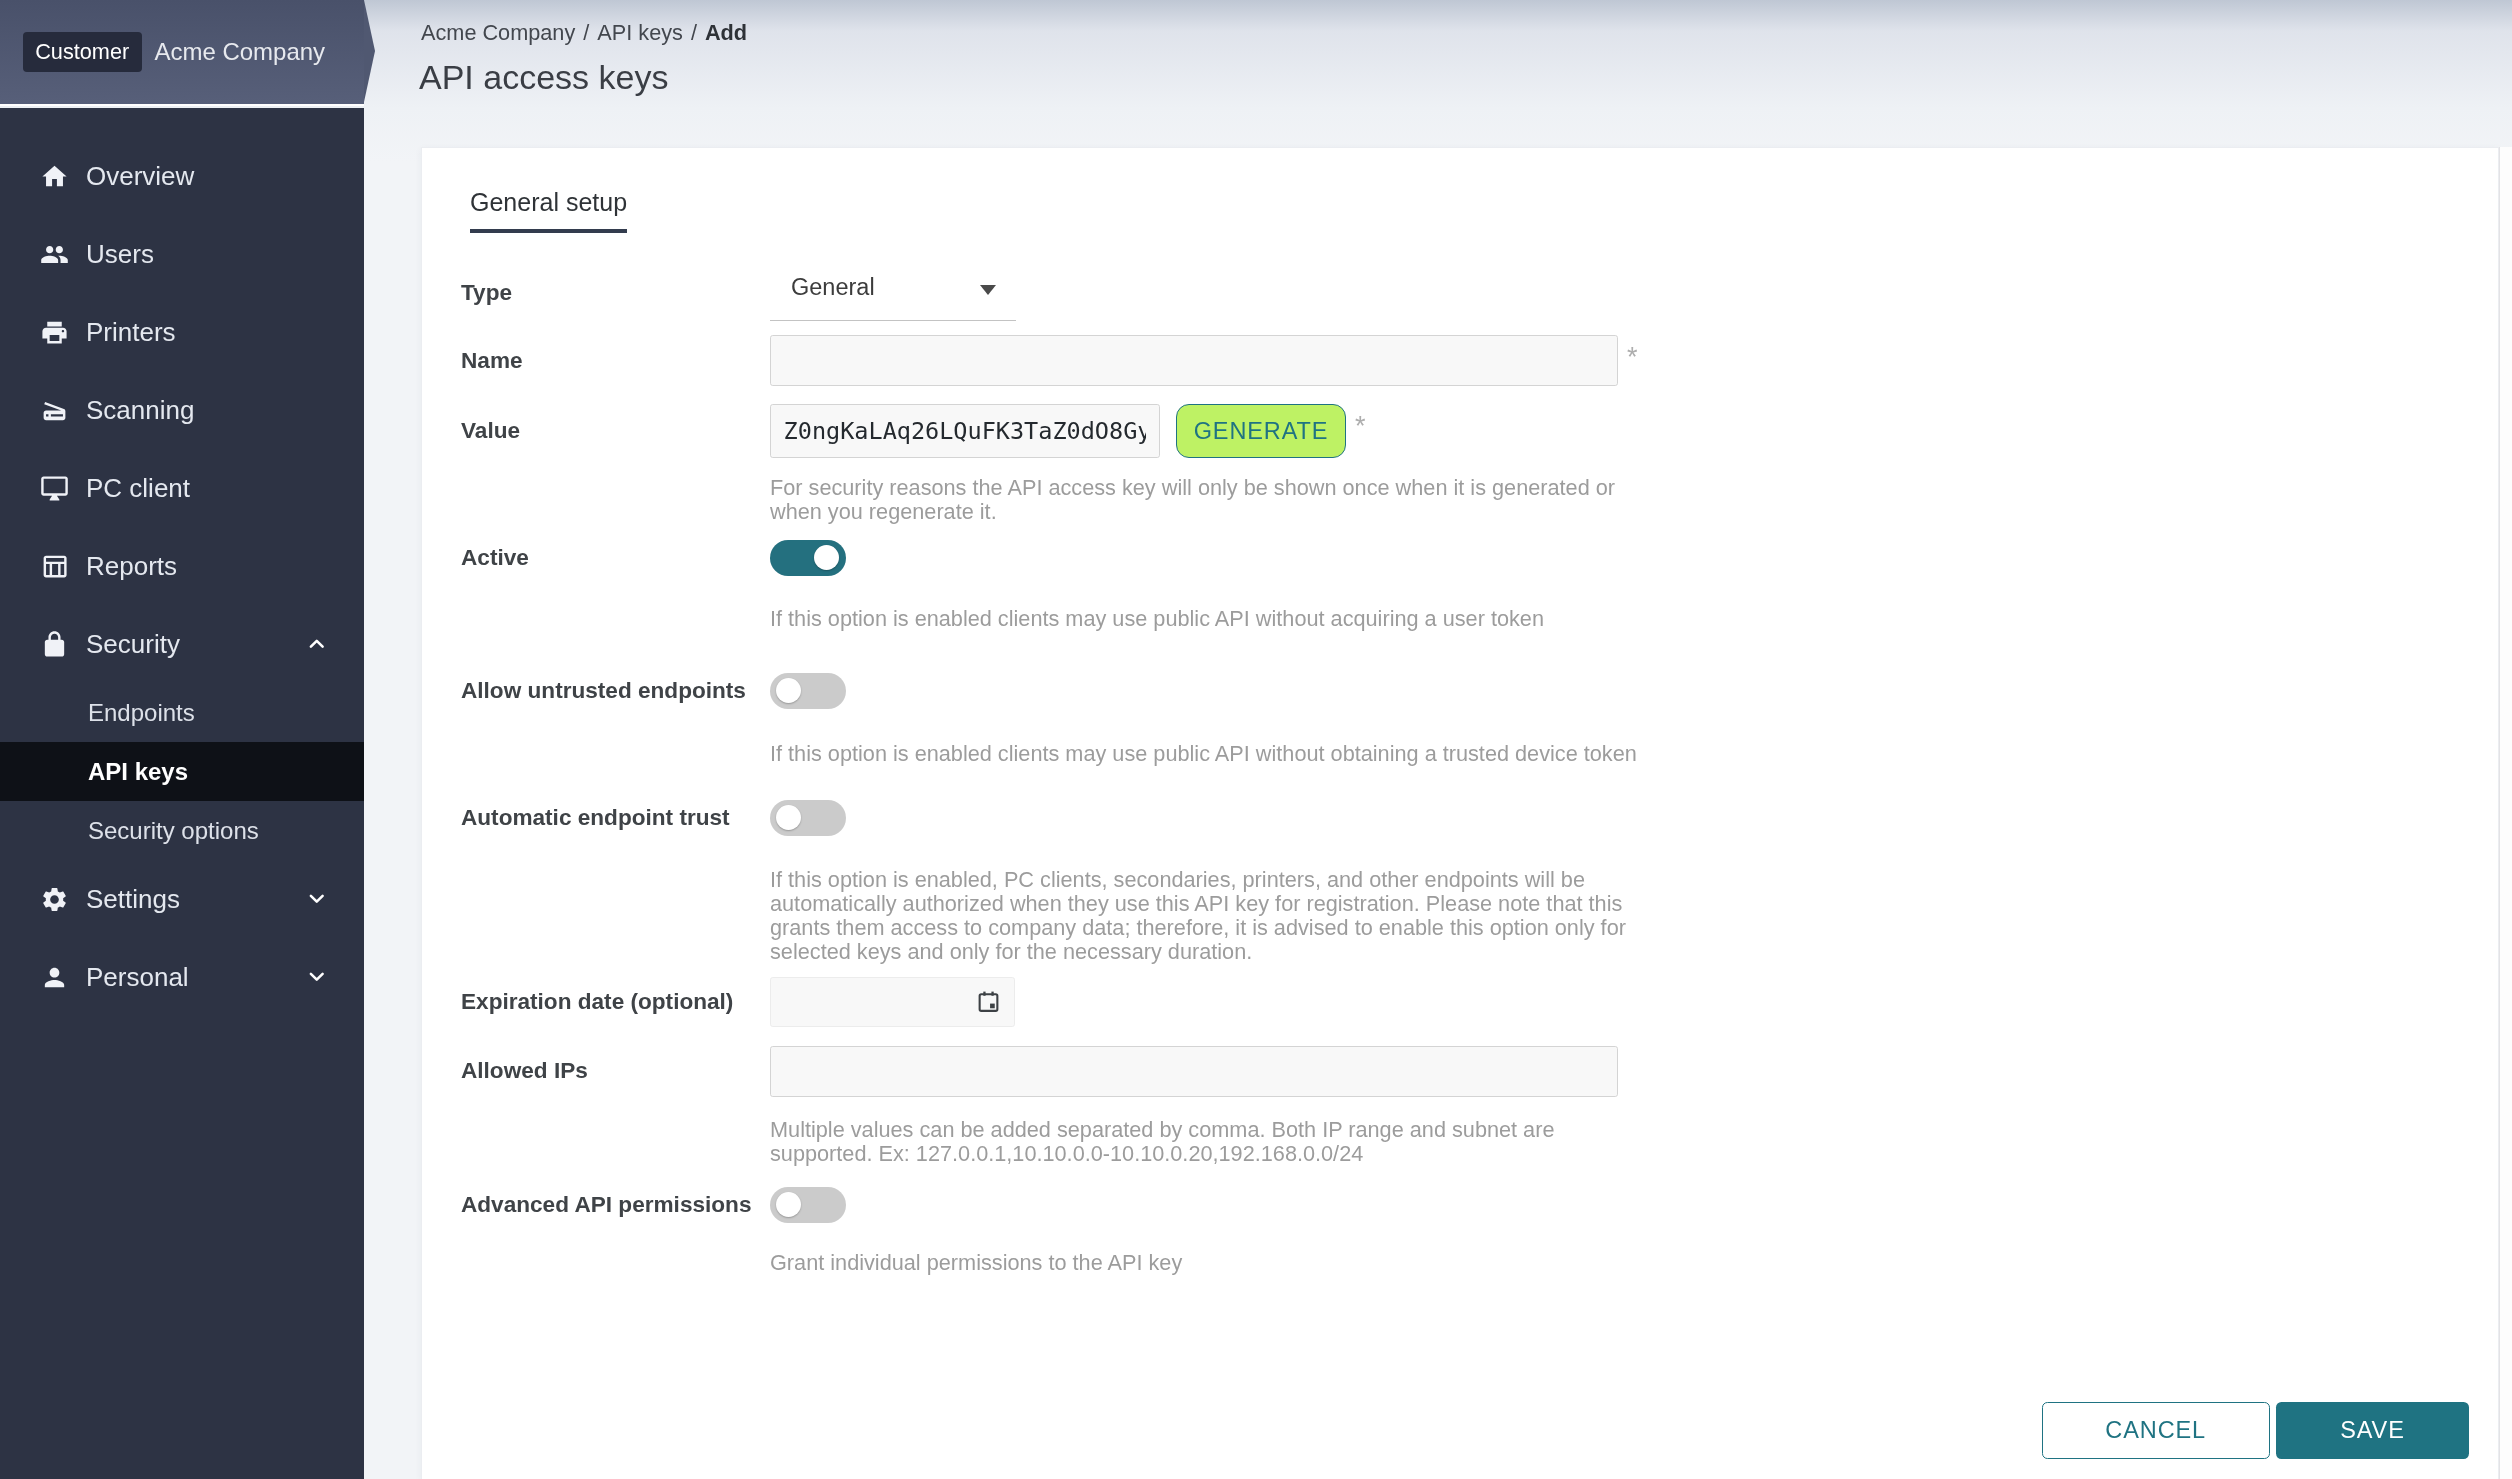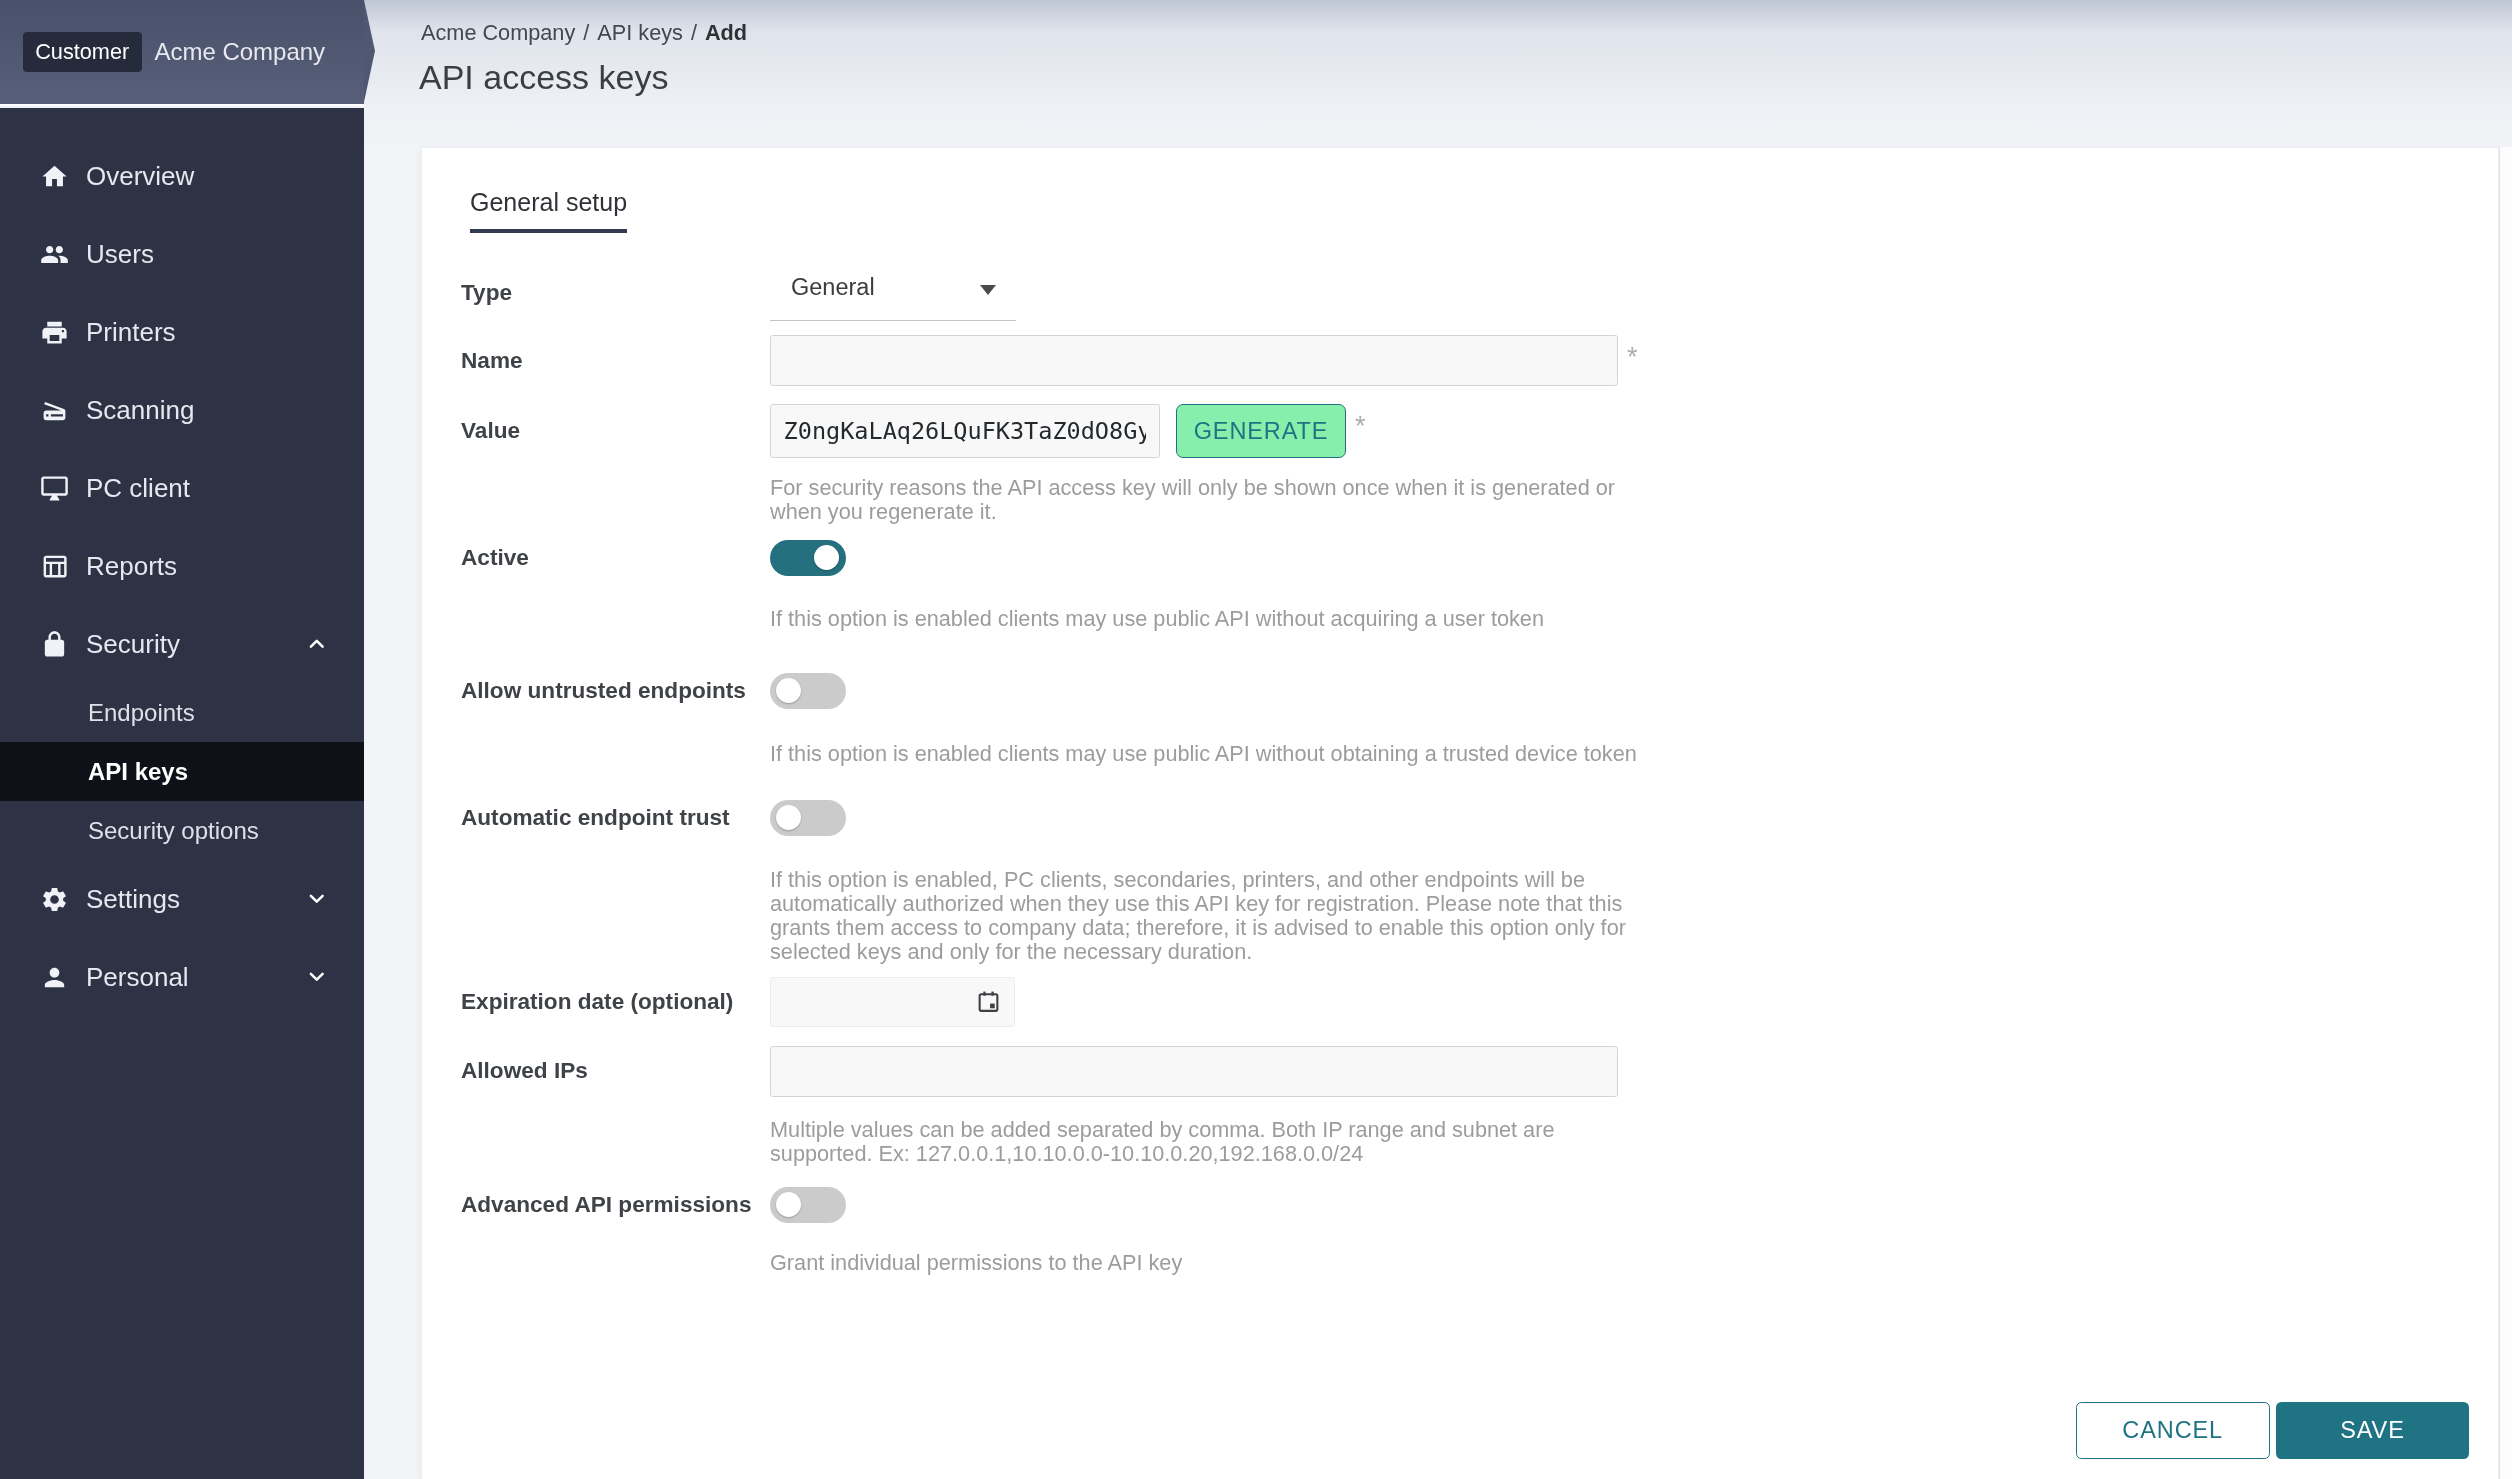--- a/index.html
+++ b/index.html
@@ -70,22 +70,22 @@
   
   .tinput { background:#f8f8f8; border:0.9px solid #d4d4d4; border-radius:2.7px;
     font-size:23.5px; color:#2b2f33; padding:0 12.6px; outline:none;
     font-family:"Liberation Sans", sans-serif; }
   .w-wide { width:848px; height:51px; }
   .w-ip   { width:848px; height:51px; }
   .mono { width:390px; height:54px; font-family:"DejaVu Sans Mono", monospace;
     font-size:23.5px; color:#24292e; }
   .req { margin-left:9px; font-size:27px; color:#aeaeae; align-self:flex-start; padding-top:7.2px; }
 
-  .gen-btn { margin-left:16px; width:170px; height:54px; background:#86efac;
-    border:1.8px solid #1f7382; border-radius:7px; color:#1f7382; font-size:23.5px;
+  .gen-btn { margin-left:16px; width:170px; height:54px; background:#bef264;
+    border:1.8px solid #1f7382; border-radius:13px; color:#1f7382; font-size:23.5px;
     font-weight:500; letter-spacing:0.9px; cursor:pointer;
     font-family:"Liberation Sans", sans-serif; }
 
   
   .switch { position:relative; width:76px; height:36px; border-radius:18px;
     background:#cbcbcb; cursor:pointer; }
   .switch .knob { position:absolute; top:5.4px; left:6.3px; width:25px; height:25px;
     border-radius:50%; background:#ffffff; box-shadow:0 0.9px 1.8px rgba(0,0,0,0.25); }
   .switch.on { background:#24707f; }
   .switch.on .knob { left:44px; }
@@ -96,21 +96,21 @@
   .date-field .cal { position:absolute; right:13.5px; top:11.7px; width:25px; height:25px; color:#3d4145; cursor:pointer; }
   .date-field .cal svg { width:25px; height:25px; display:block; }
   .date-input { position:absolute; left:0; top:0; width:208px; height:100%;
     background:transparent; border:none; outline:none; font-size:22.6px; padding:0 10.8px;
     font-family:"Liberation Sans", sans-serif; }
 
   
   .btns { position:absolute; right:29px; bottom:20px; display:flex; gap:6.3px; }
   .btn { height:57px; border-radius:5.4px; font-size:23.5px; font-weight:500;
     letter-spacing:0.9px; cursor:pointer; font-family:"Liberation Sans", sans-serif; }
-  .btn-cancel { width:194px; background:#ffffff; border:1.8px solid #1f7382; color:#1f7382; }
+  .btn-cancel { width:228px; background:#ffffff; border:1.8px solid #1f7382; color:#1f7382; }
   .btn-save { width:193px; background:#1f7382; border:none; color:#ffffff; }
 
   
   .mt-name{margin-top:14.4px;} .mt-value{margin-top:18px;} .mt-vhelp{margin-top:18px;}
   .mt-active{margin-top:16px;} .mt-unauth{margin-top:27px;} .mt-unauthhelp{margin-top:31px;}
   .mt-untrust{margin-top:42px;} .mt-untrusthelp{margin-top:33px;}
   .mt-autotrust{margin-top:34px;} .mt-autotrusthelp{margin-top:32px;}
   .mt-exp{margin-top:12.6px;} .mt-ips{margin-top:19px;} .mt-ipshelp{margin-top:21px;}
   .mt-adv{margin-top:21px;} .mt-advhelp{margin-top:28px;}
 </style>

